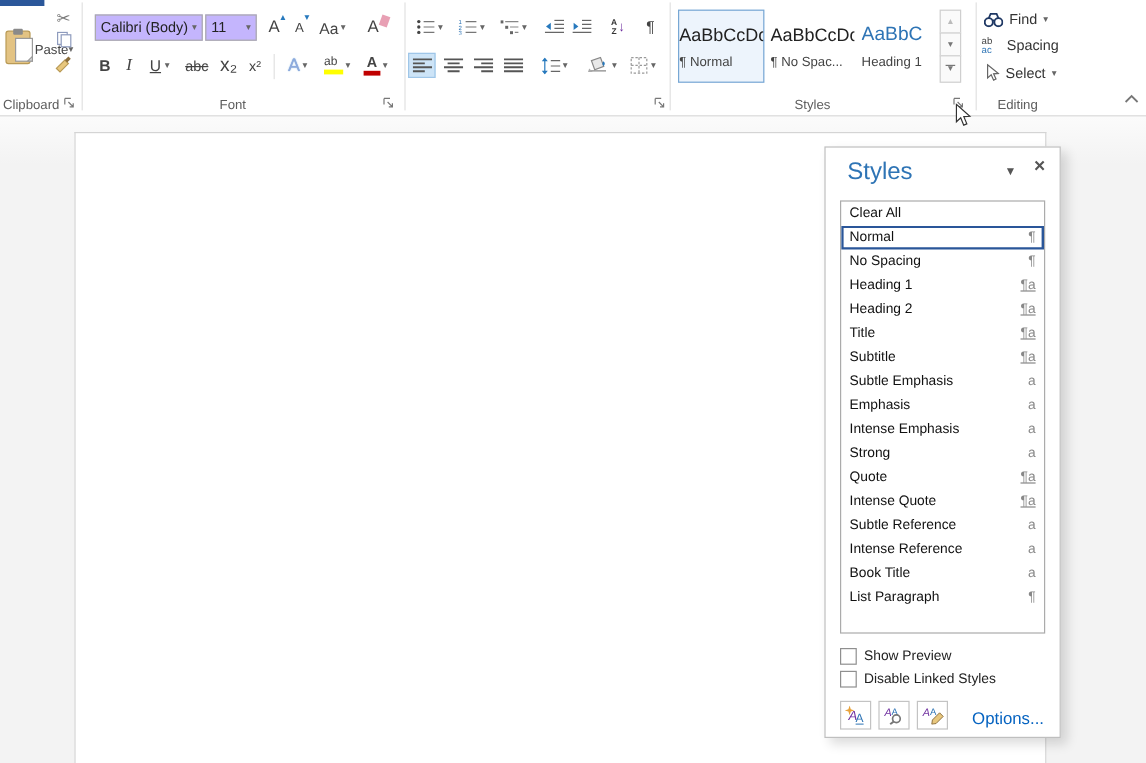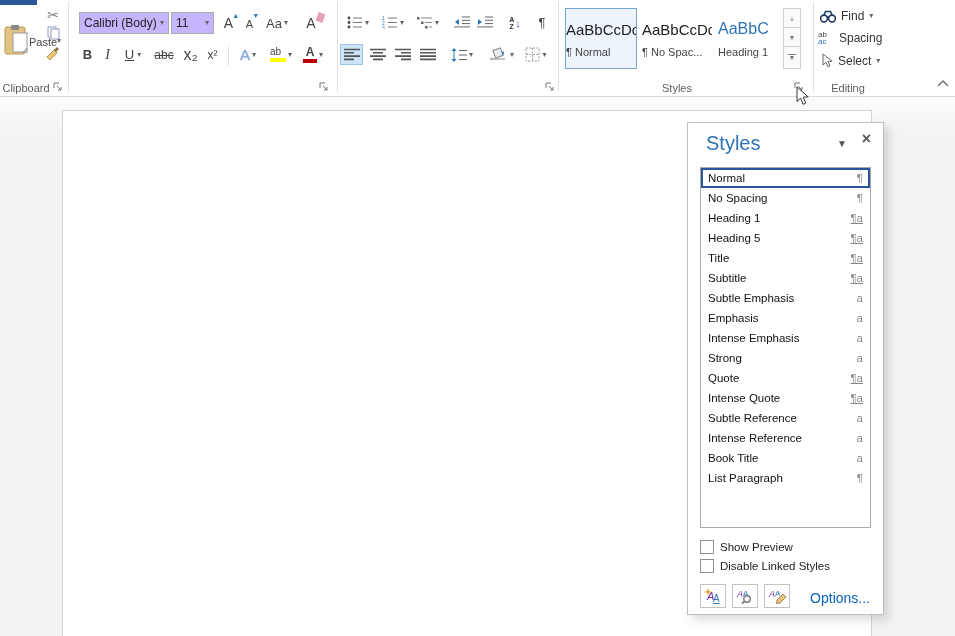--- a/index.html
+++ b/index.html
@@ -151,20 +151,21 @@
       </span>
     <span class="ddarrow">▾</span>
   </div>
   <div class="rbtn" style="left:299px;top:45px;width:28px;height:19px;gap:2px;">
     <span class="mini">
         <span style="font-size:12px;font-weight:bold;display:block;text-align:center;">A</span>
         <span style="display:block;width:14px;height:4px;background:#c00000;margin:1px auto 0;"></span>
       </span>
     <span class="ddarrow">▾</span>
   </div>
+  <div class="group-label" style="left:68px;width:252px;">Font</div>
   <div class="launcher" style="left:318px;bottom:3px;">
     <svg width="12" height="12" viewBox="0 0 12 12">
         <path d="M2,2 h5 M2,2 v5 M5,5 l4,4 M9,6 v3 h-3" stroke="#777" fill="none"></path>
       </svg>
   </div>
 
   <div class="rbtn" style="left:344px;top:13px;width:28px;height:19px;gap:2px;">
     <svg width="16" height="13" viewBox="0 0 16 13">
         <circle cx="2" cy="2" r="1.4" fill="#444"></circle>
         <circle cx="2" cy="6.5" r="1.4" fill="#444"></circle>
@@ -319,34 +320,38 @@
 <div class="canvas">
   <div class="page"></div>
 </div>
 
 <div class="pane">
   <div class="pane-title">Styles</div>
   <div class="pane-dd">▼</div>
   <div class="pane-close">×</div>
 
   <div class="style-list">
+      <div class="style-row">
+        <span class="style-name">Clear All</span>
+        <span class="style-marker"></span>
+      </div>
       <div class="style-row selected">
         <span class="style-name">Normal</span>
         <span class="style-marker">¶</span>
       </div>
       <div class="style-row">
         <span class="style-name">No Spacing</span>
         <span class="style-marker">¶</span>
       </div>
       <div class="style-row">
         <span class="style-name">Heading 1</span>
         <span class="style-marker linked">¶a</span>
       </div>
       <div class="style-row">
-        <span class="style-name">Heading 5</span>
+        <span class="style-name">Heading 2</span>
         <span class="style-marker linked">¶a</span>
       </div>
       <div class="style-row">
         <span class="style-name">Title</span>
         <span class="style-marker linked">¶a</span>
       </div>
       <div class="style-row">
         <span class="style-name">Subtitle</span>
         <span class="style-marker linked">¶a</span>
       </div>

